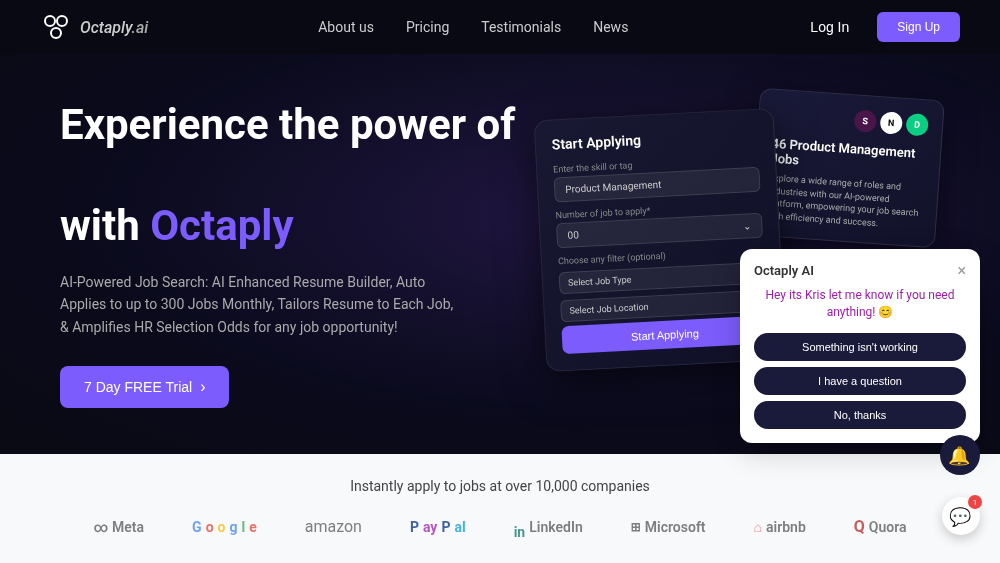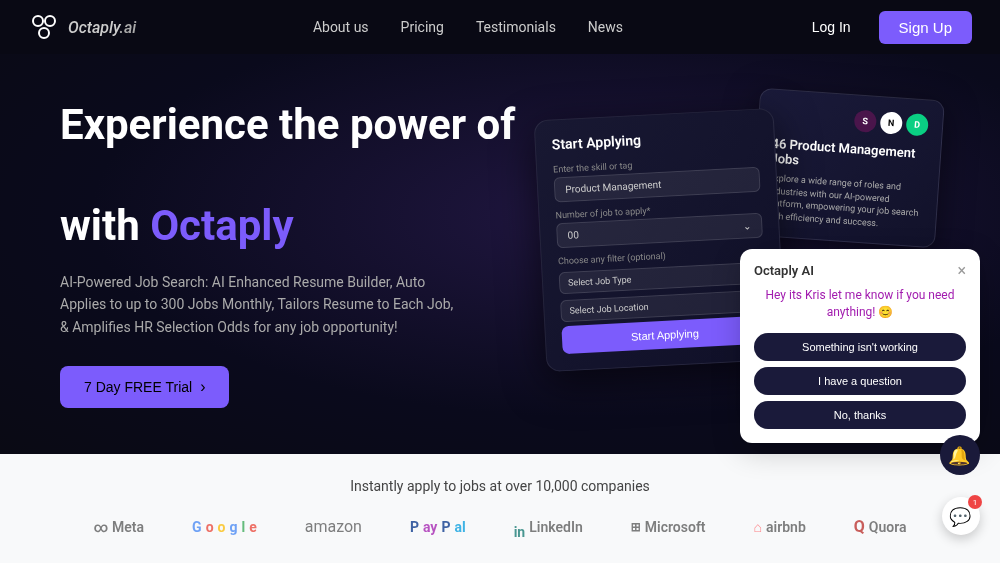--- a/index.html
+++ b/index.html
@@ -11,21 +11,21 @@
       height: 563px;
       overflow: hidden;
       position: relative;
     }
 
     
     .navbar {
       display: flex;
       align-items: center;
       justify-content: space-between;
-      padding: 0 28px;
+      padding: 0 40px;
       height: 54px;
       background: rgba(10,10,20,0.95);
       position: relative;
       z-index: 10;
     }
     .logo {
       display: flex;
       align-items: center;
       gap: 8px;
     }
@@ -63,21 +63,21 @@
       border: none;
       color: #fff;
       font-size: 14px;
       cursor: pointer;
       padding: 6px 12px;
     }
     .btn-signup {
       background: #7c5cfc;
       border: none;
       color: #fff;
-      font-size: 15px;
+      font-size: 12px;
       cursor: pointer;
       padding: 8px 20px;
       border-radius: 6px;
       font-weight: 500;
     }
 
     
     .hero {
       position: relative;
       height: 400px;
@@ -112,21 +112,21 @@
       color: #aaa;
       line-height: 1.6;
       margin-bottom: 28px;
       max-width: 400px;
     }
     .btn-trial {
       display: inline-flex;
       align-items: center;
       gap: 8px;
       background: #7c5cfc;
-      color: #000000;
+      color: #ffffff;
       border: none;
       padding: 12px 24px;
       border-radius: 8px;
       font-size: 14px;
       font-weight: 500;
       cursor: pointer;
       justify-content: space-between;
     }
     .btn-trial .arrow { font-size: 16px; }
 

